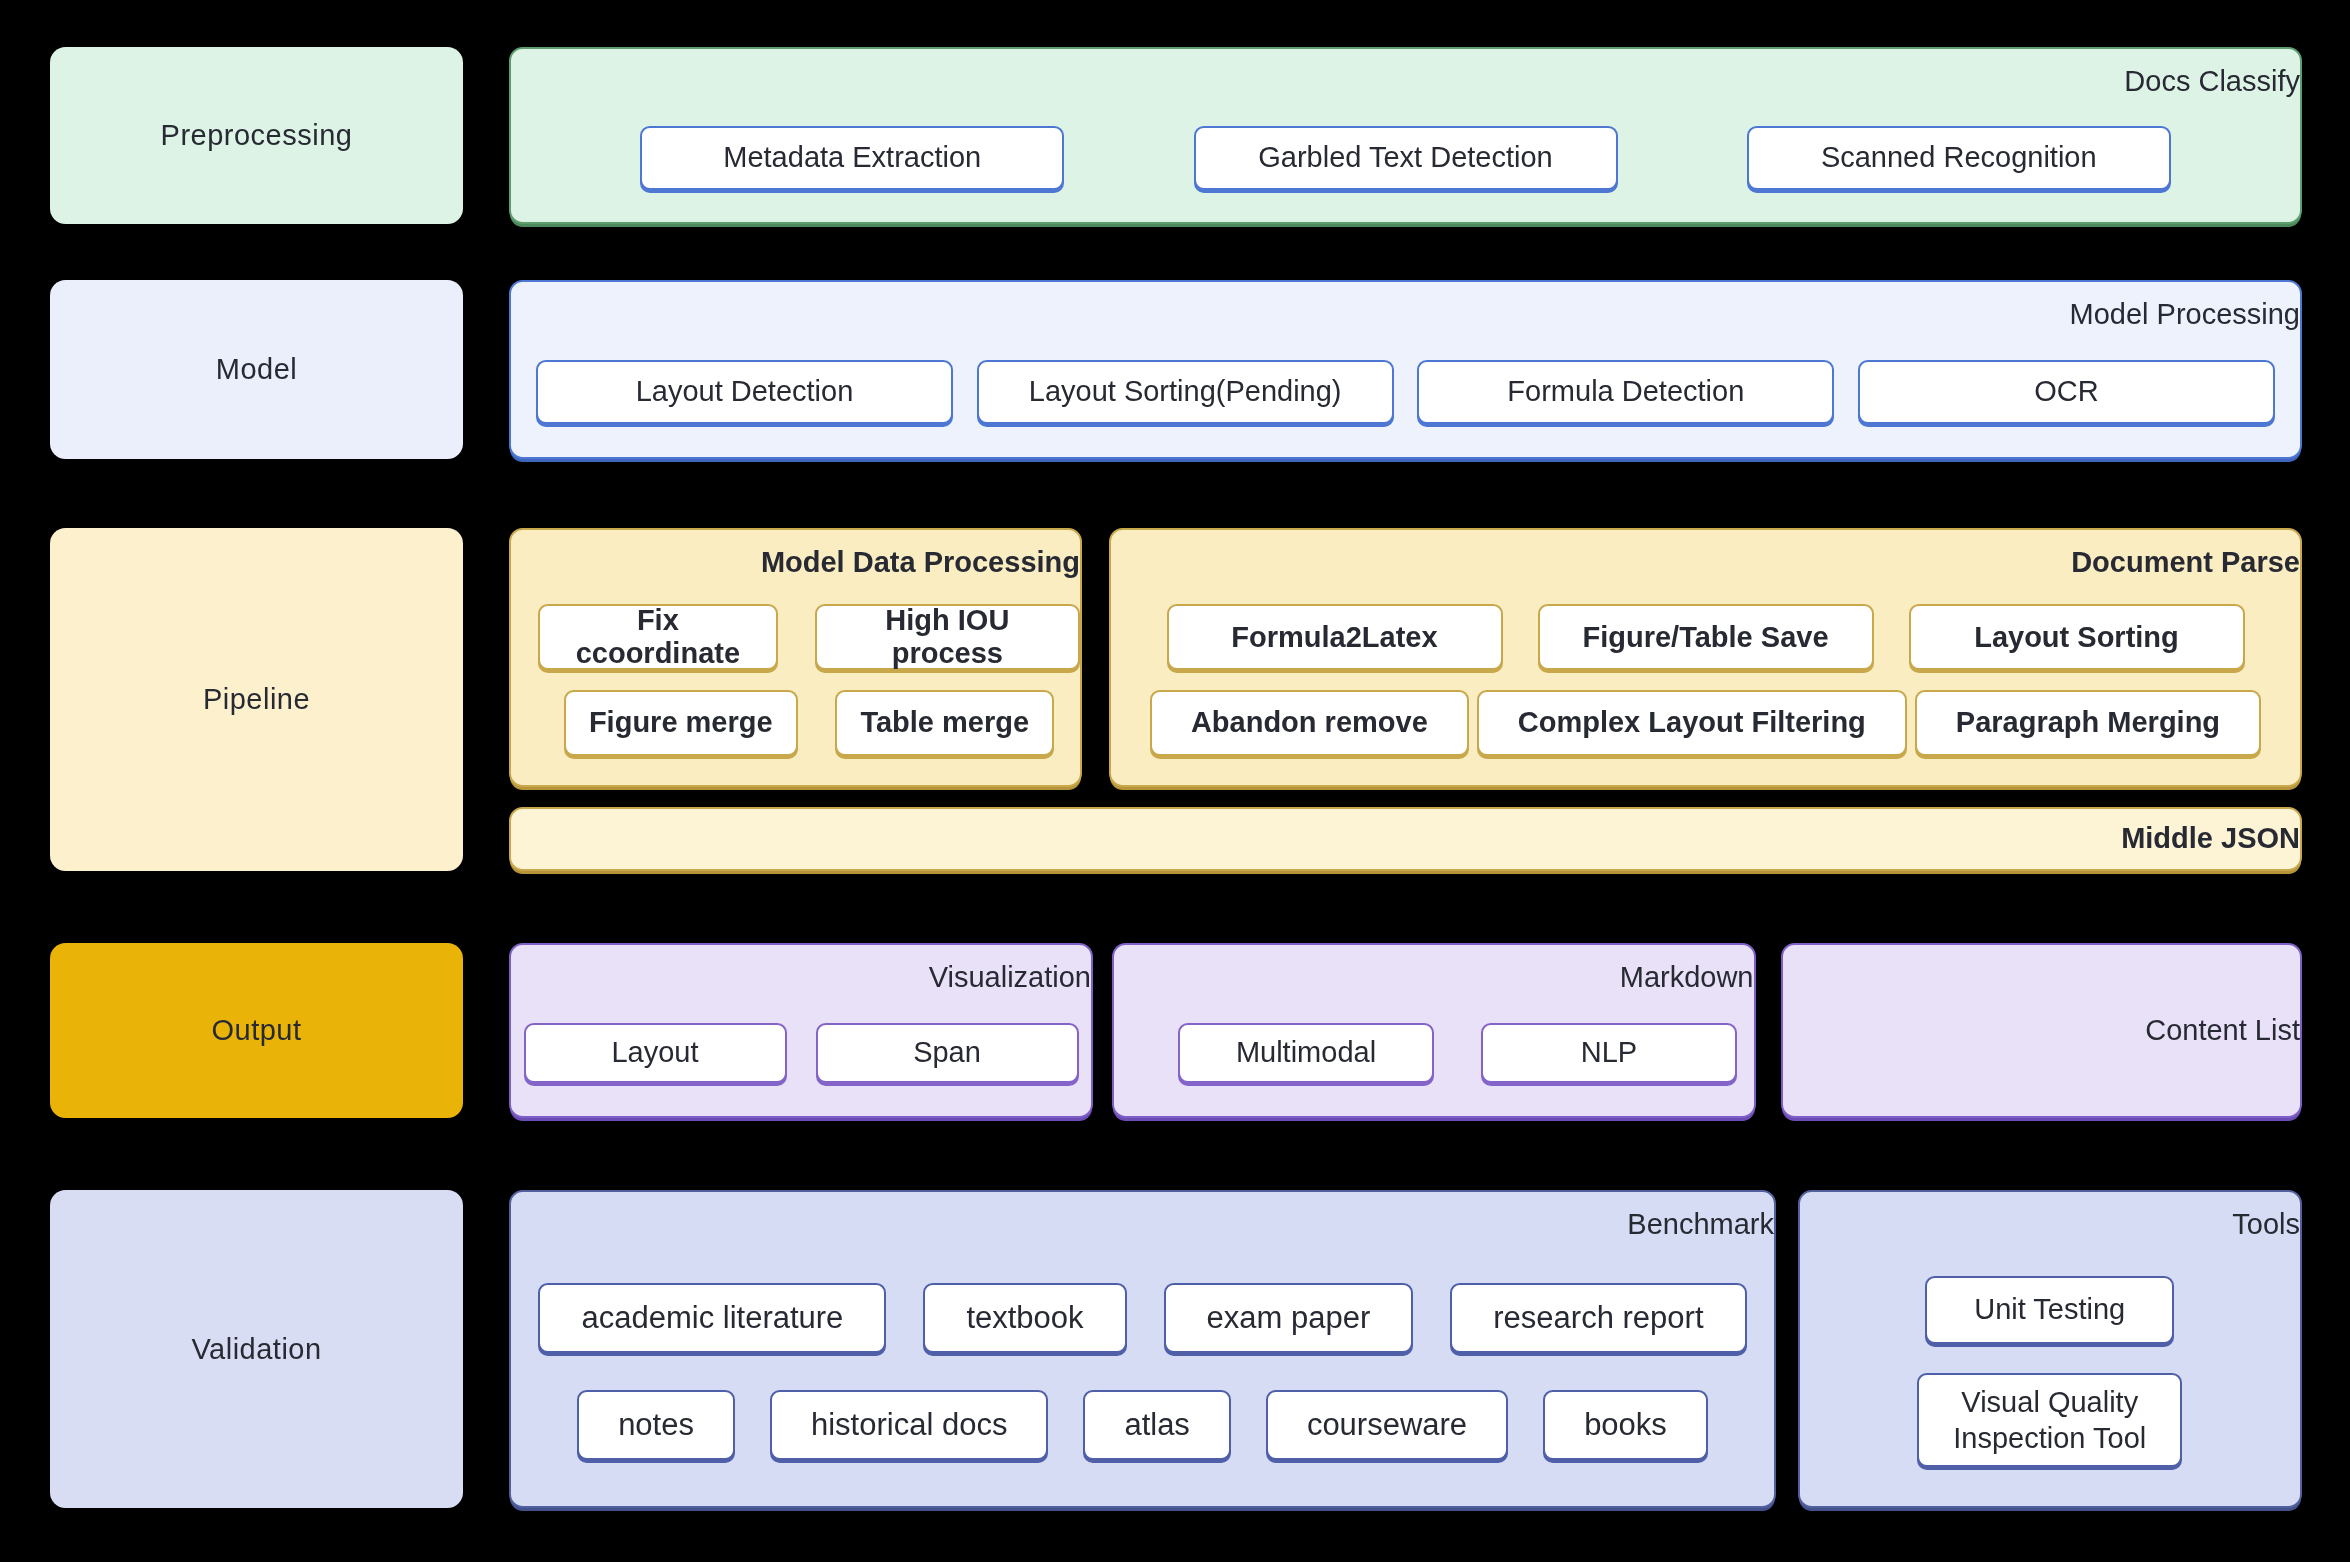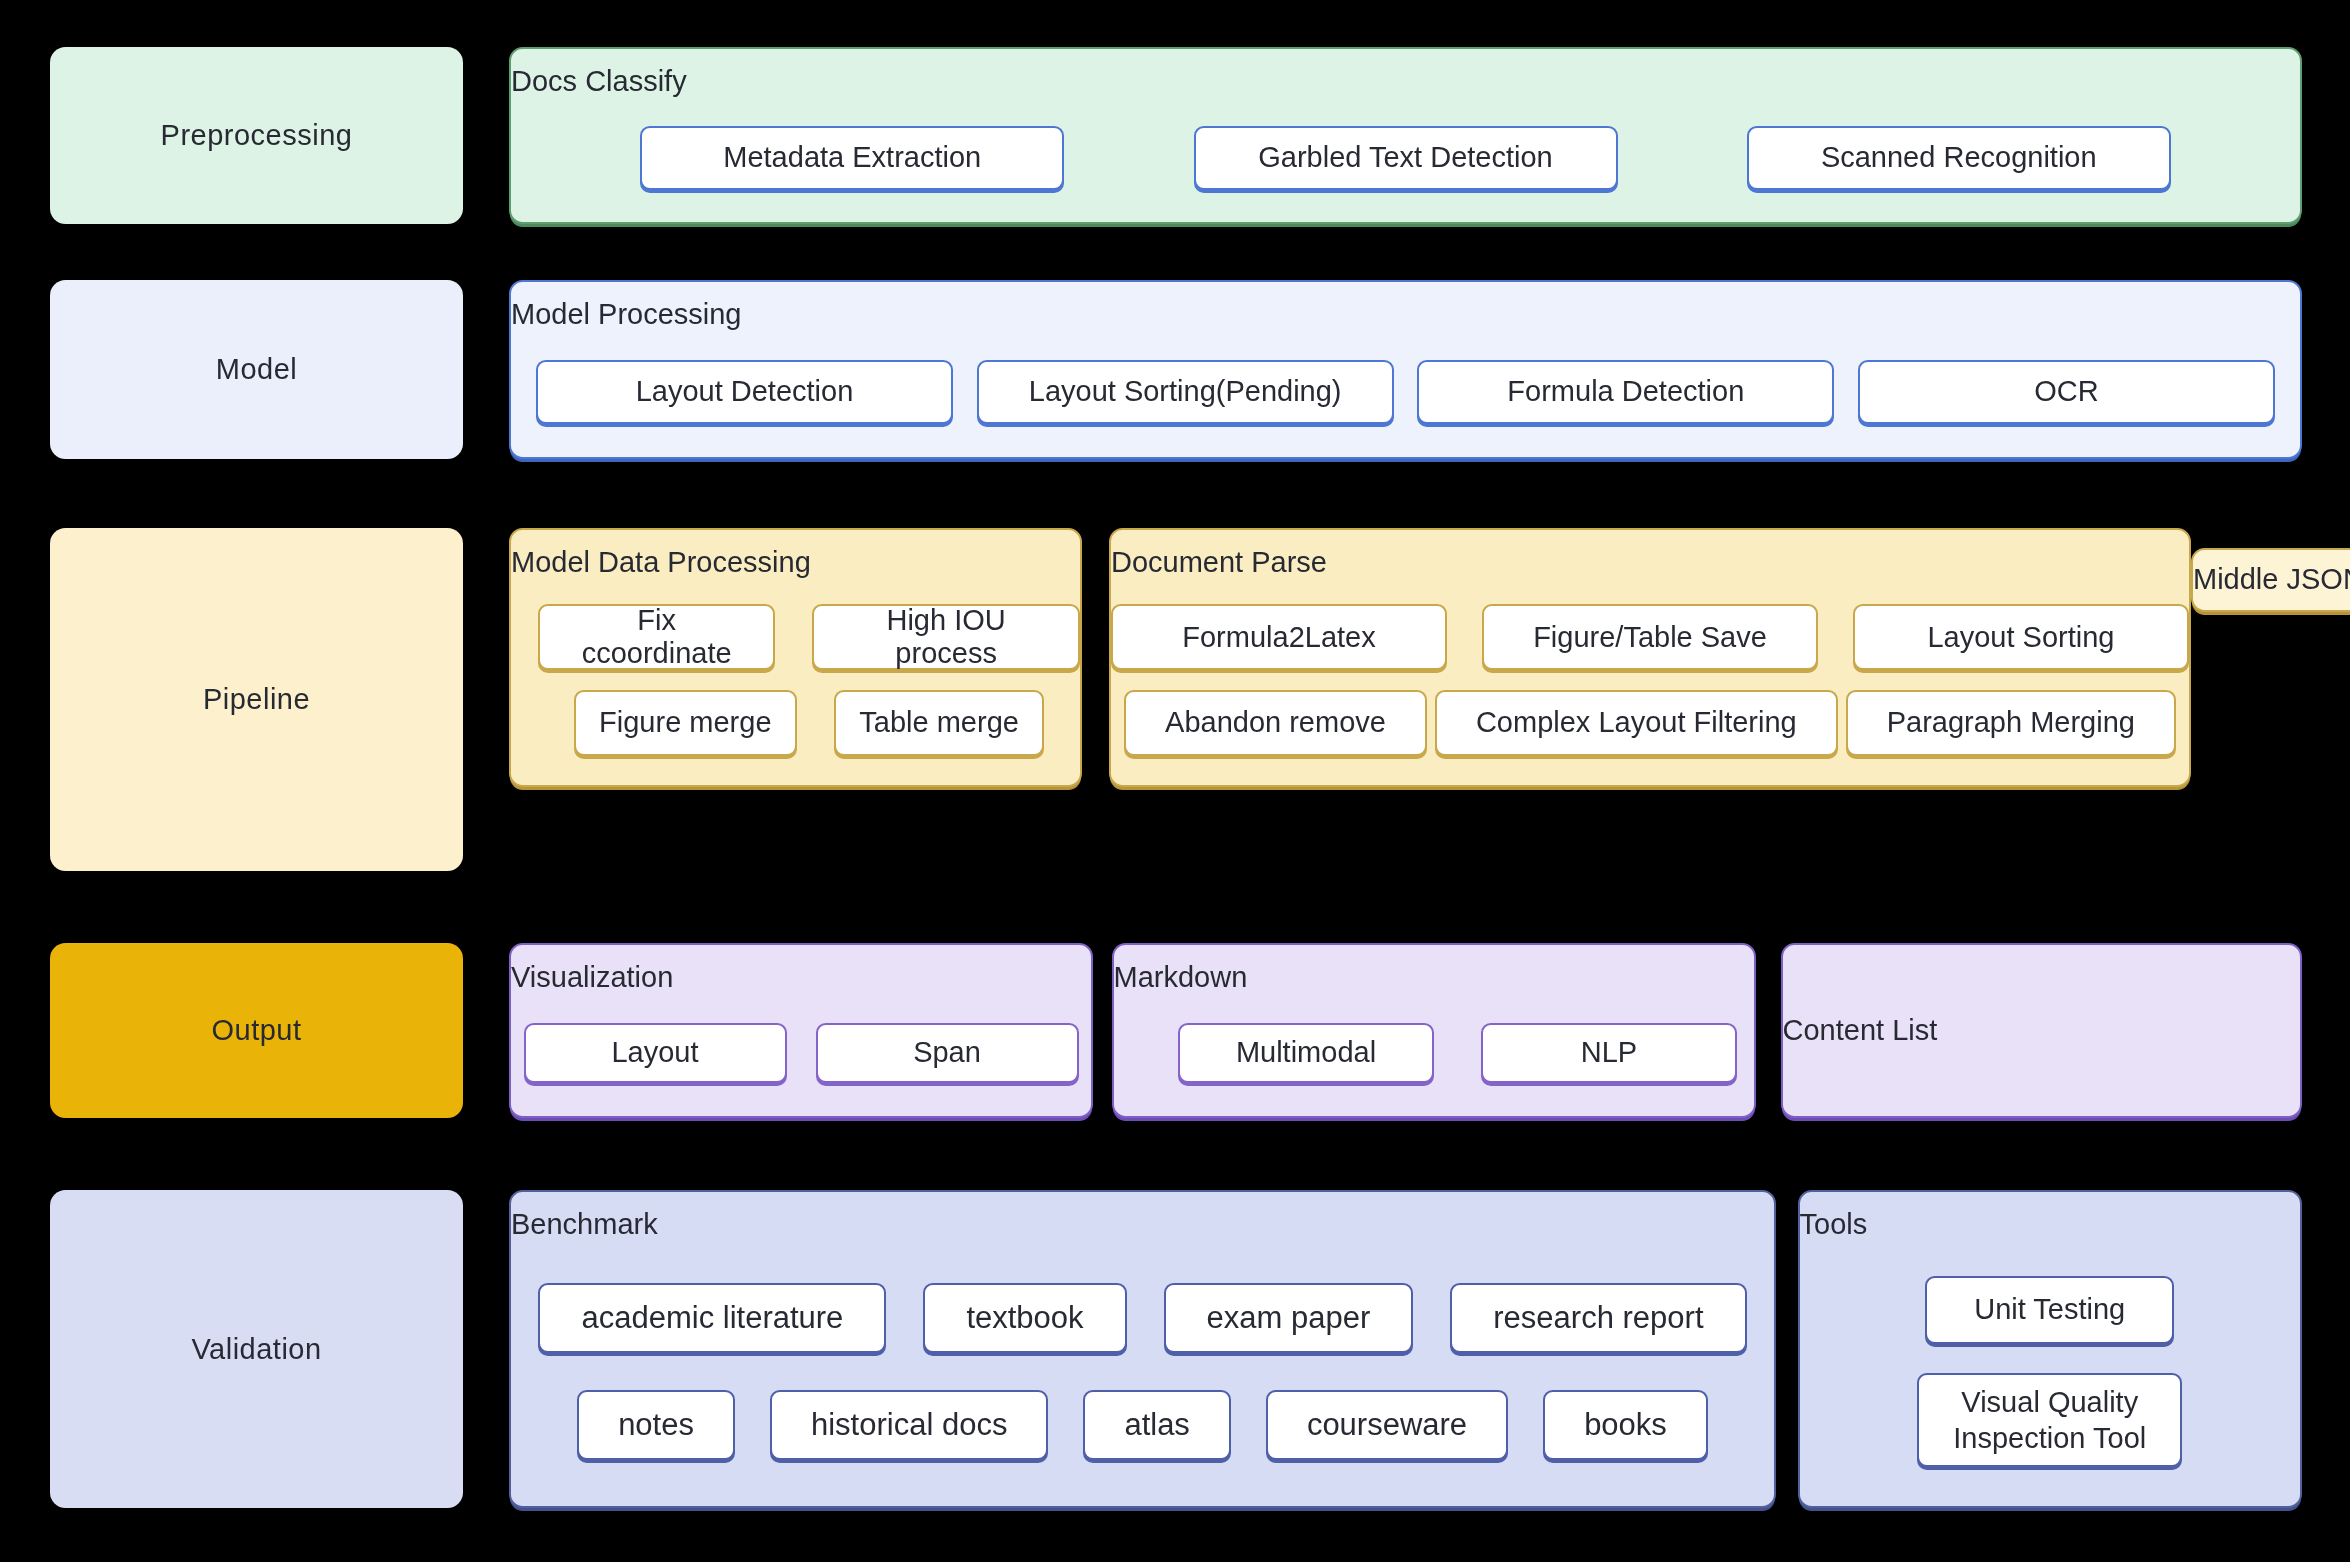--- a/index.html
+++ b/index.html
@@ -20,21 +20,21 @@
     border-radius:15.6px;display:flex;align-items:center;justify-content:center;
     font-size:29px;letter-spacing:0.5px;
   }
   .content{flex:1;display:flex;}
 
   .container{
     border:2.9px solid;border-radius:13.7px;
     display:flex;flex-direction:column;box-sizing:border-box;
   }
   .ctitle{
-    text-align:left;font-size:29px;padding-top:15.6px;flex:none;
+    text-align:right;font-size:29px;padding-top:15.6px;flex:none;
   }
   .btn-area{
     flex:1;display:flex;flex-direction:column;justify-content:space-evenly;
     padding:5.9px 0 9.8px 0;
   }
   .btnrow{display:flex;align-items:center;justify-content:center;}
   .btn{
     background:#fff;border:2.9px solid;border-radius:9.8px;
     display:flex;align-items:center;justify-content:center;text-align:center;
     font-size:29px;height:64px;box-sizing:border-box;
@@ -63,21 +63,21 @@
   .c-docs{width:100%;}
   .c-docs .btnrow{justify-content:space-evenly;}
   .c-docs .btn{width:424px;}
 
   
   .c-mp{width:100%;}
   .c-mp .btnrow{justify-content:space-between;padding:0 25px;}
   .c-mp .btn{width:417px;}
 
   
-  .pipe-content{}
+  .pipe-content{flex-direction:column;font-weight:bold;}
   .pipe-top{display:flex;height:259px;flex:none;}
   .c-mdp{width:573px;flex:none;margin-right:27px;}
   .c-mdp .btnrow{gap:37px;padding-left:27px;}
   .c-mdp .btn{padding:0 23.4px;height:66px;}
   .c-dp{flex:1;}
   .c-dp .btnrow{gap:35px;}
   .c-dp .r1 .btn{width:336px;height:66px;}
   .c-dp .r2 .btn{padding:0 39px;height:66px;}
   .c-dp .r2{gap:8px;}
   .c-json{margin-top:19.5px;height:64px;flex:none;justify-content:center;}

